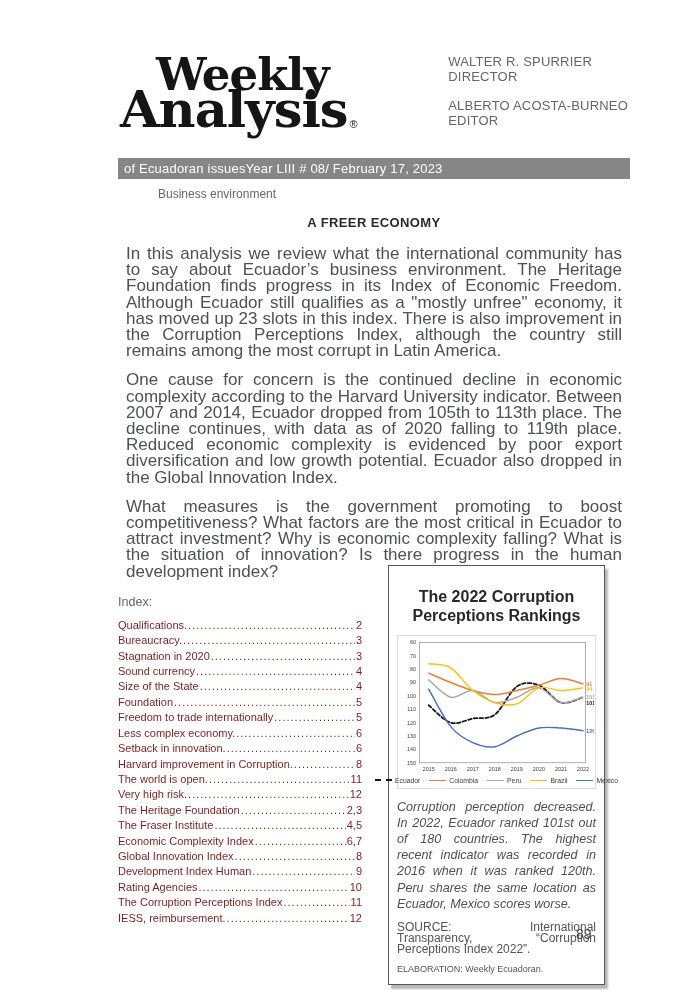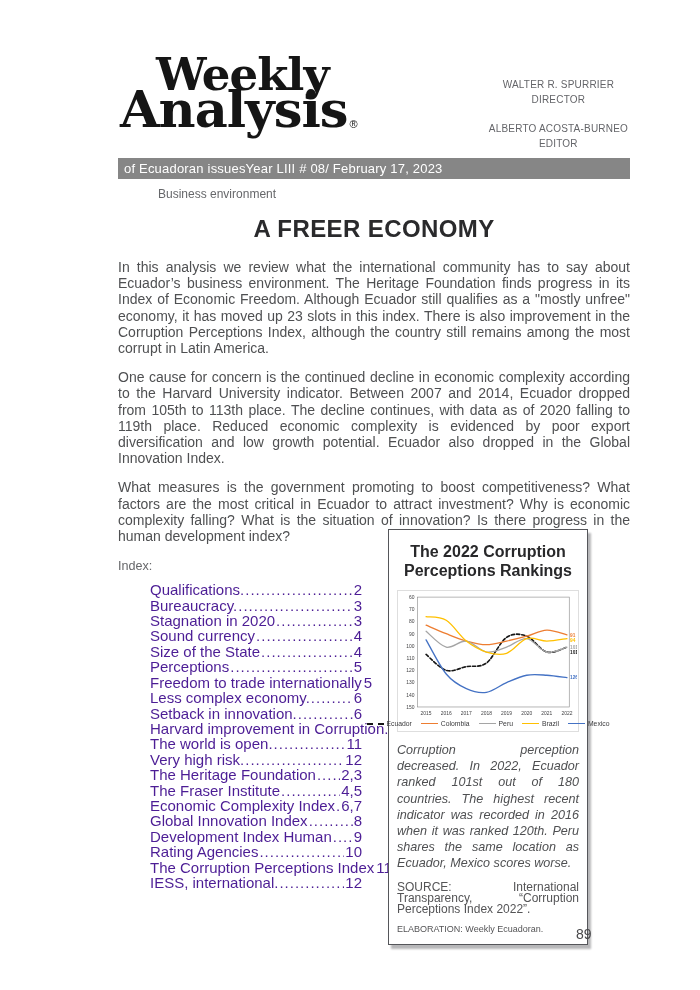--- a/index.html
+++ b/index.html
@@ -6,50 +6,50 @@
   .page{position:relative;width:700px;height:990px;background:#fff;overflow:hidden;
         font-family:"Liberation Sans",sans-serif;-webkit-font-smoothing:antialiased;}
 
   
   .logo{position:absolute;left:120px;top:52px;font-family:"DejaVu Serif",serif;
         font-weight:700;color:#151515;line-height:1;}
   .logo .l1{font-size:45px;margin-left:36px;letter-spacing:-1px;}
   .logo .l2{font-size:51px;margin-top:-13px;letter-spacing:-1px;}
   .logo .reg{font-size:11px;font-family:"Liberation Sans",sans-serif;font-weight:400;
         vertical-align:baseline;position:relative;bottom:-1px;margin-left:2px;}
-  .masthead{position:absolute;right:72px;top:77px;text-align:center;font-size:10px;
+  .masthead{position:absolute;right:72px;top:54px;text-align:left;font-size:13px;
         line-height:15px;color:#646569;letter-spacing:.2px;}
   .masthead .group + .group{margin-top:14px;}
 
   .graybar{position:absolute;left:118px;top:158px;width:512px;height:21px;background:#868686;
         color:#ffffff;font-size:13px;display:flex;
         align-items:center;padding:0 6px;box-sizing:border-box;letter-spacing:.2px;}
 
   
   .content{position:absolute;left:118px;top:187px;width:512px;}
   .kicker{font-size:12px;color:#66676a;margin-left:40px;}
-  .title{text-align:center;font-size:24px;font-weight:700;color:#2a2a2c;
+  .title{text-align:center;font-size:13px;font-weight:700;color:#2a2a2c;
         letter-spacing:.4px;margin:14px 0 16px;}
-  .content p.body{font-size:14px;line-height:16.2px;text-align:justify;
-        color:#4f5052;margin:0 0 13px;}
+  .content p.body{font-size:17px;line-height:16.2px;text-align:justify;
+        color:#4f5052;margin:0 8px 13px;}
 
   
   .lower{position:relative;margin-top:2px;}
   .leftcol{width:244px;}
   .sec-head{font-size:12.6px;color:#66676a;margin:15px 0 9px;}
-  .toc-row{display:flex;font-size:15px;line-height:15.4px;color:#4c1d95;margin-left:32px;}
+  .toc-row{display:flex;font-size:11px;line-height:15.4px;color:#7f1d1d;}
   .toc-label{white-space:nowrap;}
   .toc-dots{flex:1;overflow:hidden;white-space:nowrap;margin:0 1px;}
   .toc-dots::before{content:"..........................................................................";letter-spacing:1px;}
   .toc-page{white-space:nowrap;}
 
   
-  .chart-box{position:absolute;left:270px;top:-30px;width:200px;box-sizing:border-box;
+  .chart-box{position:absolute;left:270px;top:-30px;width:217px;box-sizing:border-box;
         background:#fff;border:1.5px solid #55565a;box-shadow:3px 4px 2px #b7b7b9;
-        padding:10px 8px 9px;}
+        padding:19px 8px 9px;}
   .chart-title{text-align:center;font-weight:700;font-size:16px;line-height:19px;
         color:#28282a;margin:2px 6px 10px;}
   .chart-frame{border:1px solid #dedede;padding:3px 1px 4px;}
   svg.chart{display:block;width:100%;}
   svg.chart text{font-family:"Liberation Sans",sans-serif;}
   .legend{display:flex;justify-content:center;gap:9px;font-size:6.8px;color:#3a3a3c;
         margin-top:2px;align-items:center;}
   .legend .item{display:flex;align-items:center;}
   .legend .sample{width:17px;height:0;border-top:1.8px solid;display:inline-block;margin-right:3px;}
   .caption{font-size:12.6px;line-height:16.2px;text-align:justify;color:#4f5052;margin-top:10px;font-style:italic;}
@@ -121,21 +121,21 @@
               <span class="toc-page">4</span>
             </div>
 
             <div class="toc-row">
               <span class="toc-label">Size of the State</span>
               <span class="toc-dots"></span>
               <span class="toc-page">4</span>
             </div>
 
             <div class="toc-row">
-              <span class="toc-label">Perceptions</span>
+              <span class="toc-label">Foundation</span>
               <span class="toc-dots"></span>
               <span class="toc-page">5</span>
             </div>
 
             <div class="toc-row">
               <span class="toc-label">Freedom to trade internationally</span>
               <span class="toc-dots"></span>
               <span class="toc-page">5</span>
             </div>
 
@@ -211,21 +211,21 @@
             <div class="toc-row">
               <span class="toc-label">The Corruption Perceptions Index</span>
               <span class="toc-dots"></span>
               <span class="toc-page">11</span>
             </div>
           </div>
 
         <div class="toc">
 
             <div class="toc-row">
-              <span class="toc-label">IESS, international.</span>
+              <span class="toc-label">IESS, reimbursement.</span>
               <span class="toc-dots"></span>
               <span class="toc-page">12</span>
             </div>
           </div>
 
       </div>
 
       <div class="chart-box">
         <div class="chart-title">The 2022 Corruption Perceptions Rankings</div>
         <div class="chart-frame">

